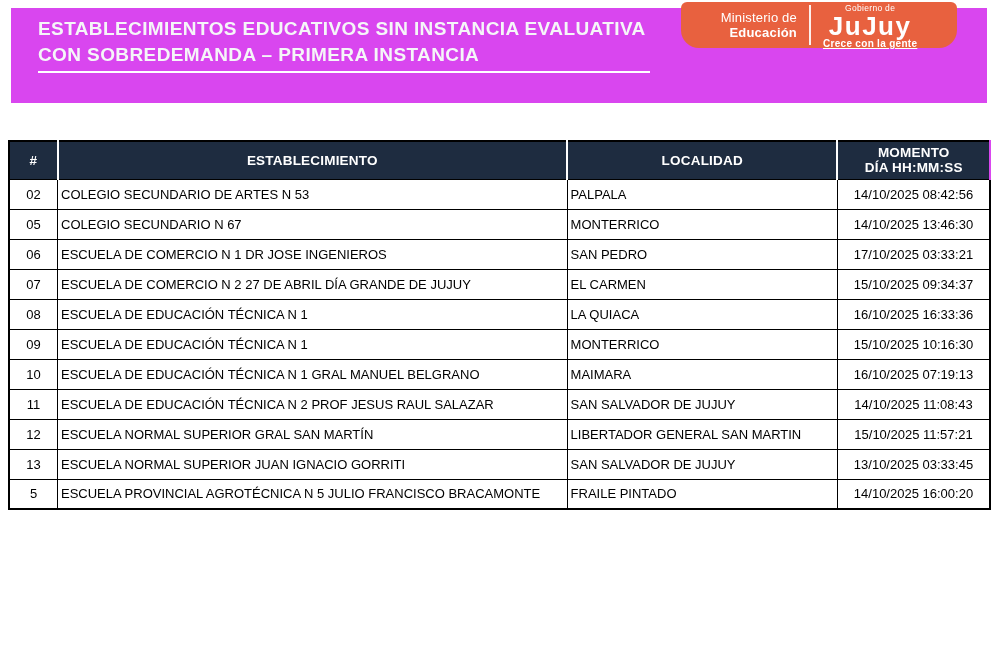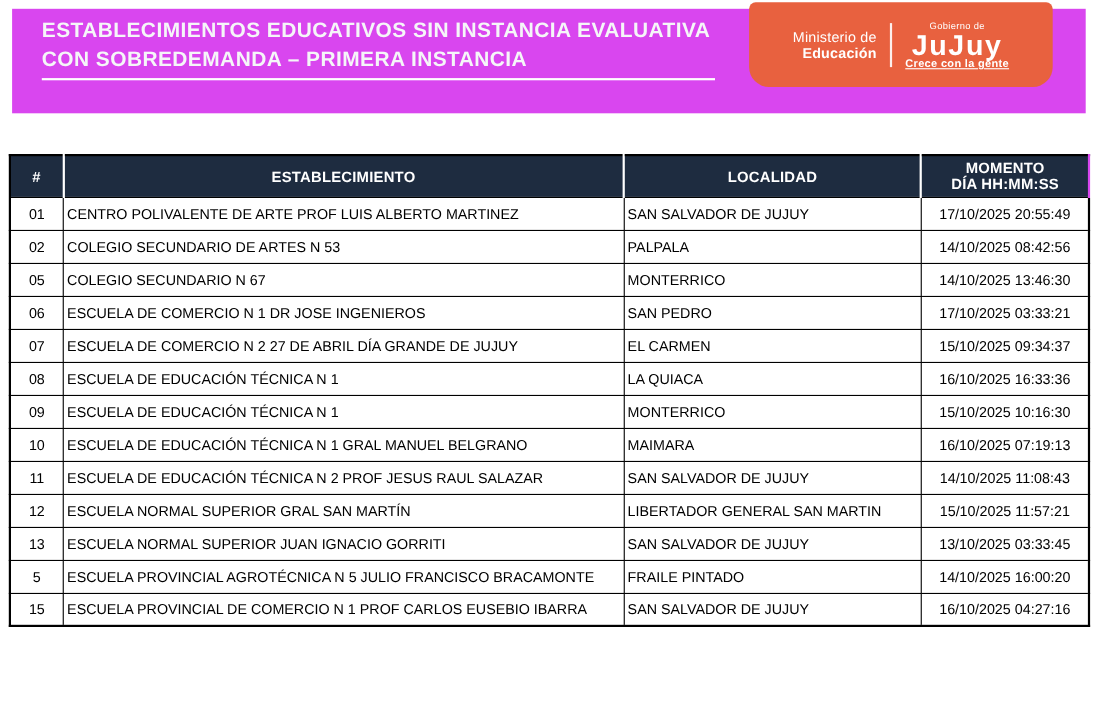--- a/index.html
+++ b/index.html
@@ -28,21 +28,21 @@
     margin: 3px 0 3px 0;
   }
   .subtitle {
     font-size: 19px; font-weight: 800; letter-spacing: 0.4px;
     line-height: 26px; white-space: nowrap;
   }
 
   
   .logo {
     position: absolute; left: 681px; top: 2px;
-    width: 276px; height: 77px;
+    width: 276px; height: 46px;
     background: #e8613f;
     border-radius: 6px 6px 18px 18px;
     display: flex; align-items: center; justify-content: center;
     gap: 12px; color: #ffffff;
     z-index: 2;
   }
   .logo-ministry { text-align: right; font-size: 13px; line-height: 15px; letter-spacing: 0.2px; }
   .logo-ministry .bold { font-weight: 700; }
   .logo-divider { width: 2px; height: 40px; background: rgba(255,255,255,0.9); }
   .logo-gov { text-align: center; }
@@ -116,26 +116,20 @@
         <th>ESTABLECIMIENTO</th>
         <th>LOCALIDAD</th>
         <th>
           <div>MOMENTO</div>
           <div>DÍA HH:MM:SS</div>
         </th>
       </tr>
     </thead>
     <tbody id="table-body">
         <tr>
-          <td class="c-num">01</td>
-          <td class="c-estab">CENTRO POLIVALENTE DE ARTE PROF LUIS ALBERTO MARTINEZ</td>
-          <td class="c-localidad">SAN SALVADOR DE JUJUY</td>
-          <td class="c-momento">17/10/2025 20:55:49</td>
-        </tr>
-        <tr>
           <td class="c-num">02</td>
           <td class="c-estab">COLEGIO SECUNDARIO DE ARTES N 53</td>
           <td class="c-localidad">PALPALA</td>
           <td class="c-momento">14/10/2025 08:42:56</td>
         </tr>
         <tr>
           <td class="c-num">05</td>
           <td class="c-estab">COLEGIO SECUNDARIO N 67</td>
           <td class="c-localidad">MONTERRICO</td>
           <td class="c-momento">14/10/2025 13:46:30</td>
@@ -187,22 +181,16 @@
           <td class="c-estab">ESCUELA NORMAL SUPERIOR JUAN IGNACIO GORRITI</td>
           <td class="c-localidad">SAN SALVADOR DE JUJUY</td>
           <td class="c-momento">13/10/2025 03:33:45</td>
         </tr>
         <tr>
           <td class="c-num">5</td>
           <td class="c-estab">ESCUELA PROVINCIAL AGROTÉCNICA N 5 JULIO FRANCISCO BRACAMONTE</td>
           <td class="c-localidad">FRAILE PINTADO</td>
           <td class="c-momento">14/10/2025 16:00:20</td>
         </tr>
-        <tr>
-          <td class="c-num">15</td>
-          <td class="c-estab">ESCUELA PROVINCIAL DE COMERCIO N 1 PROF CARLOS EUSEBIO IBARRA</td>
-          <td class="c-localidad">SAN SALVADOR DE JUJUY</td>
-          <td class="c-momento">16/10/2025 04:27:16</td>
-        </tr>
       </tbody>
   </table>
 
 </div>
 
 </body></html>

